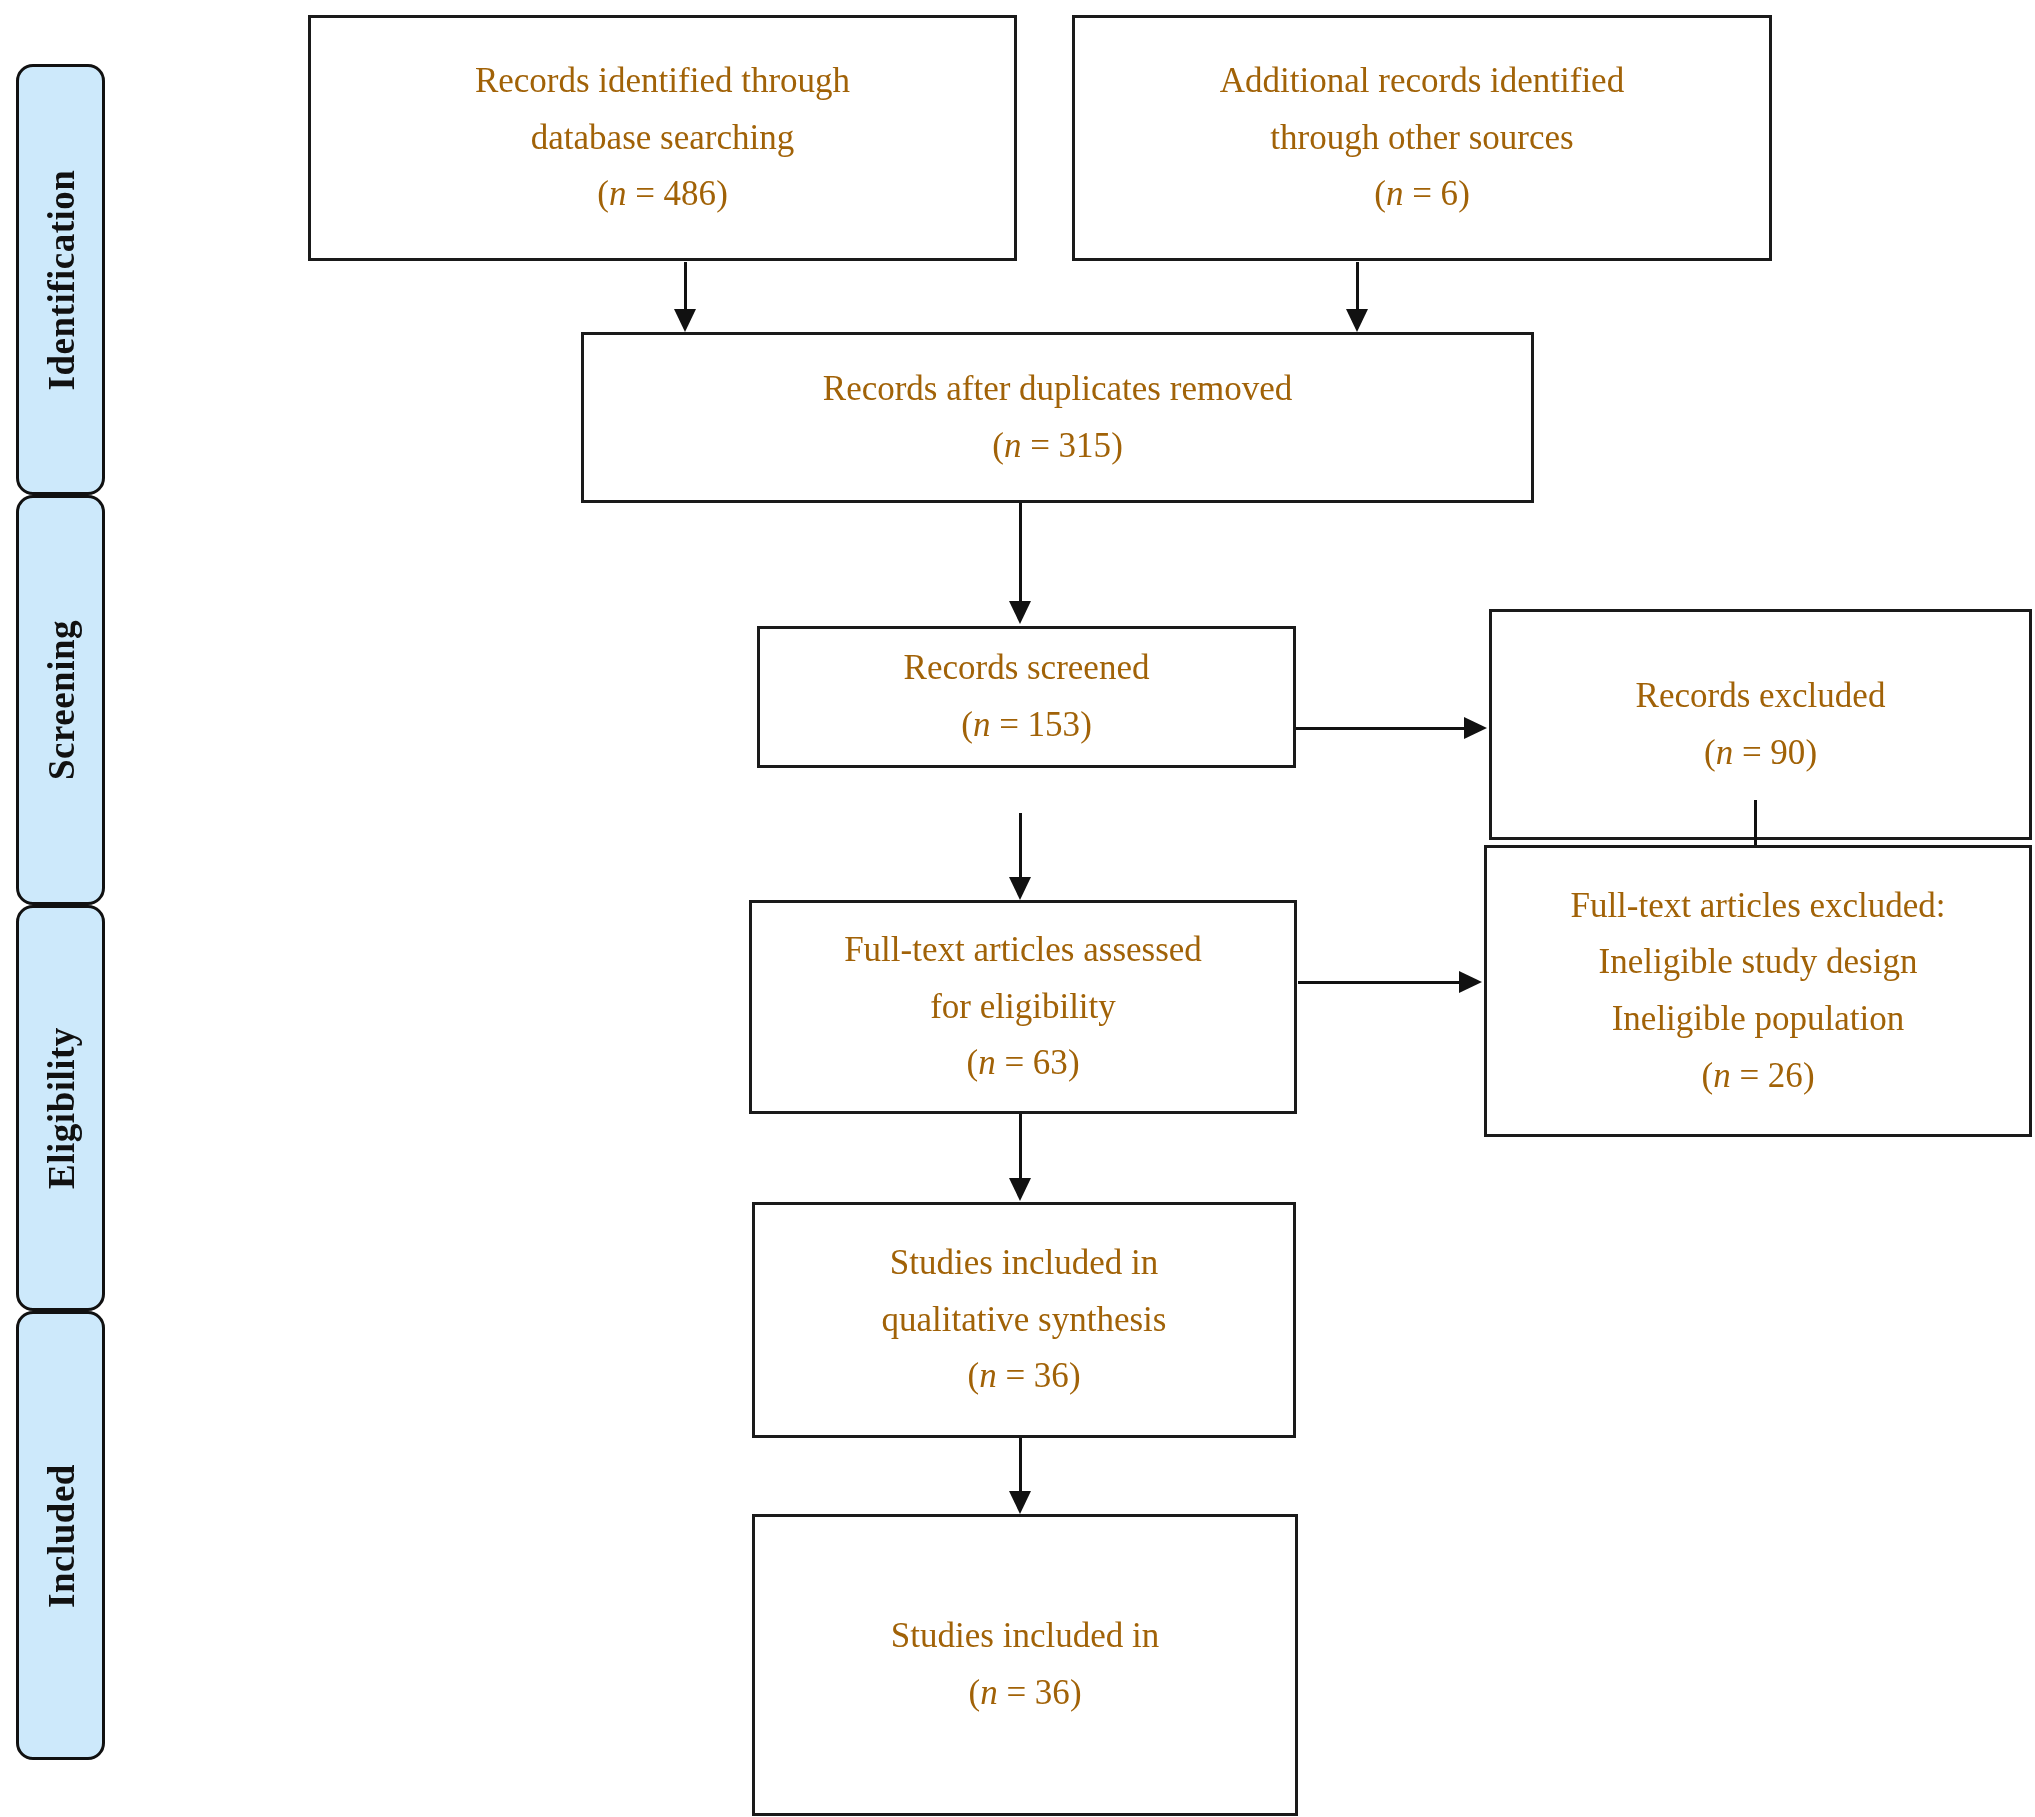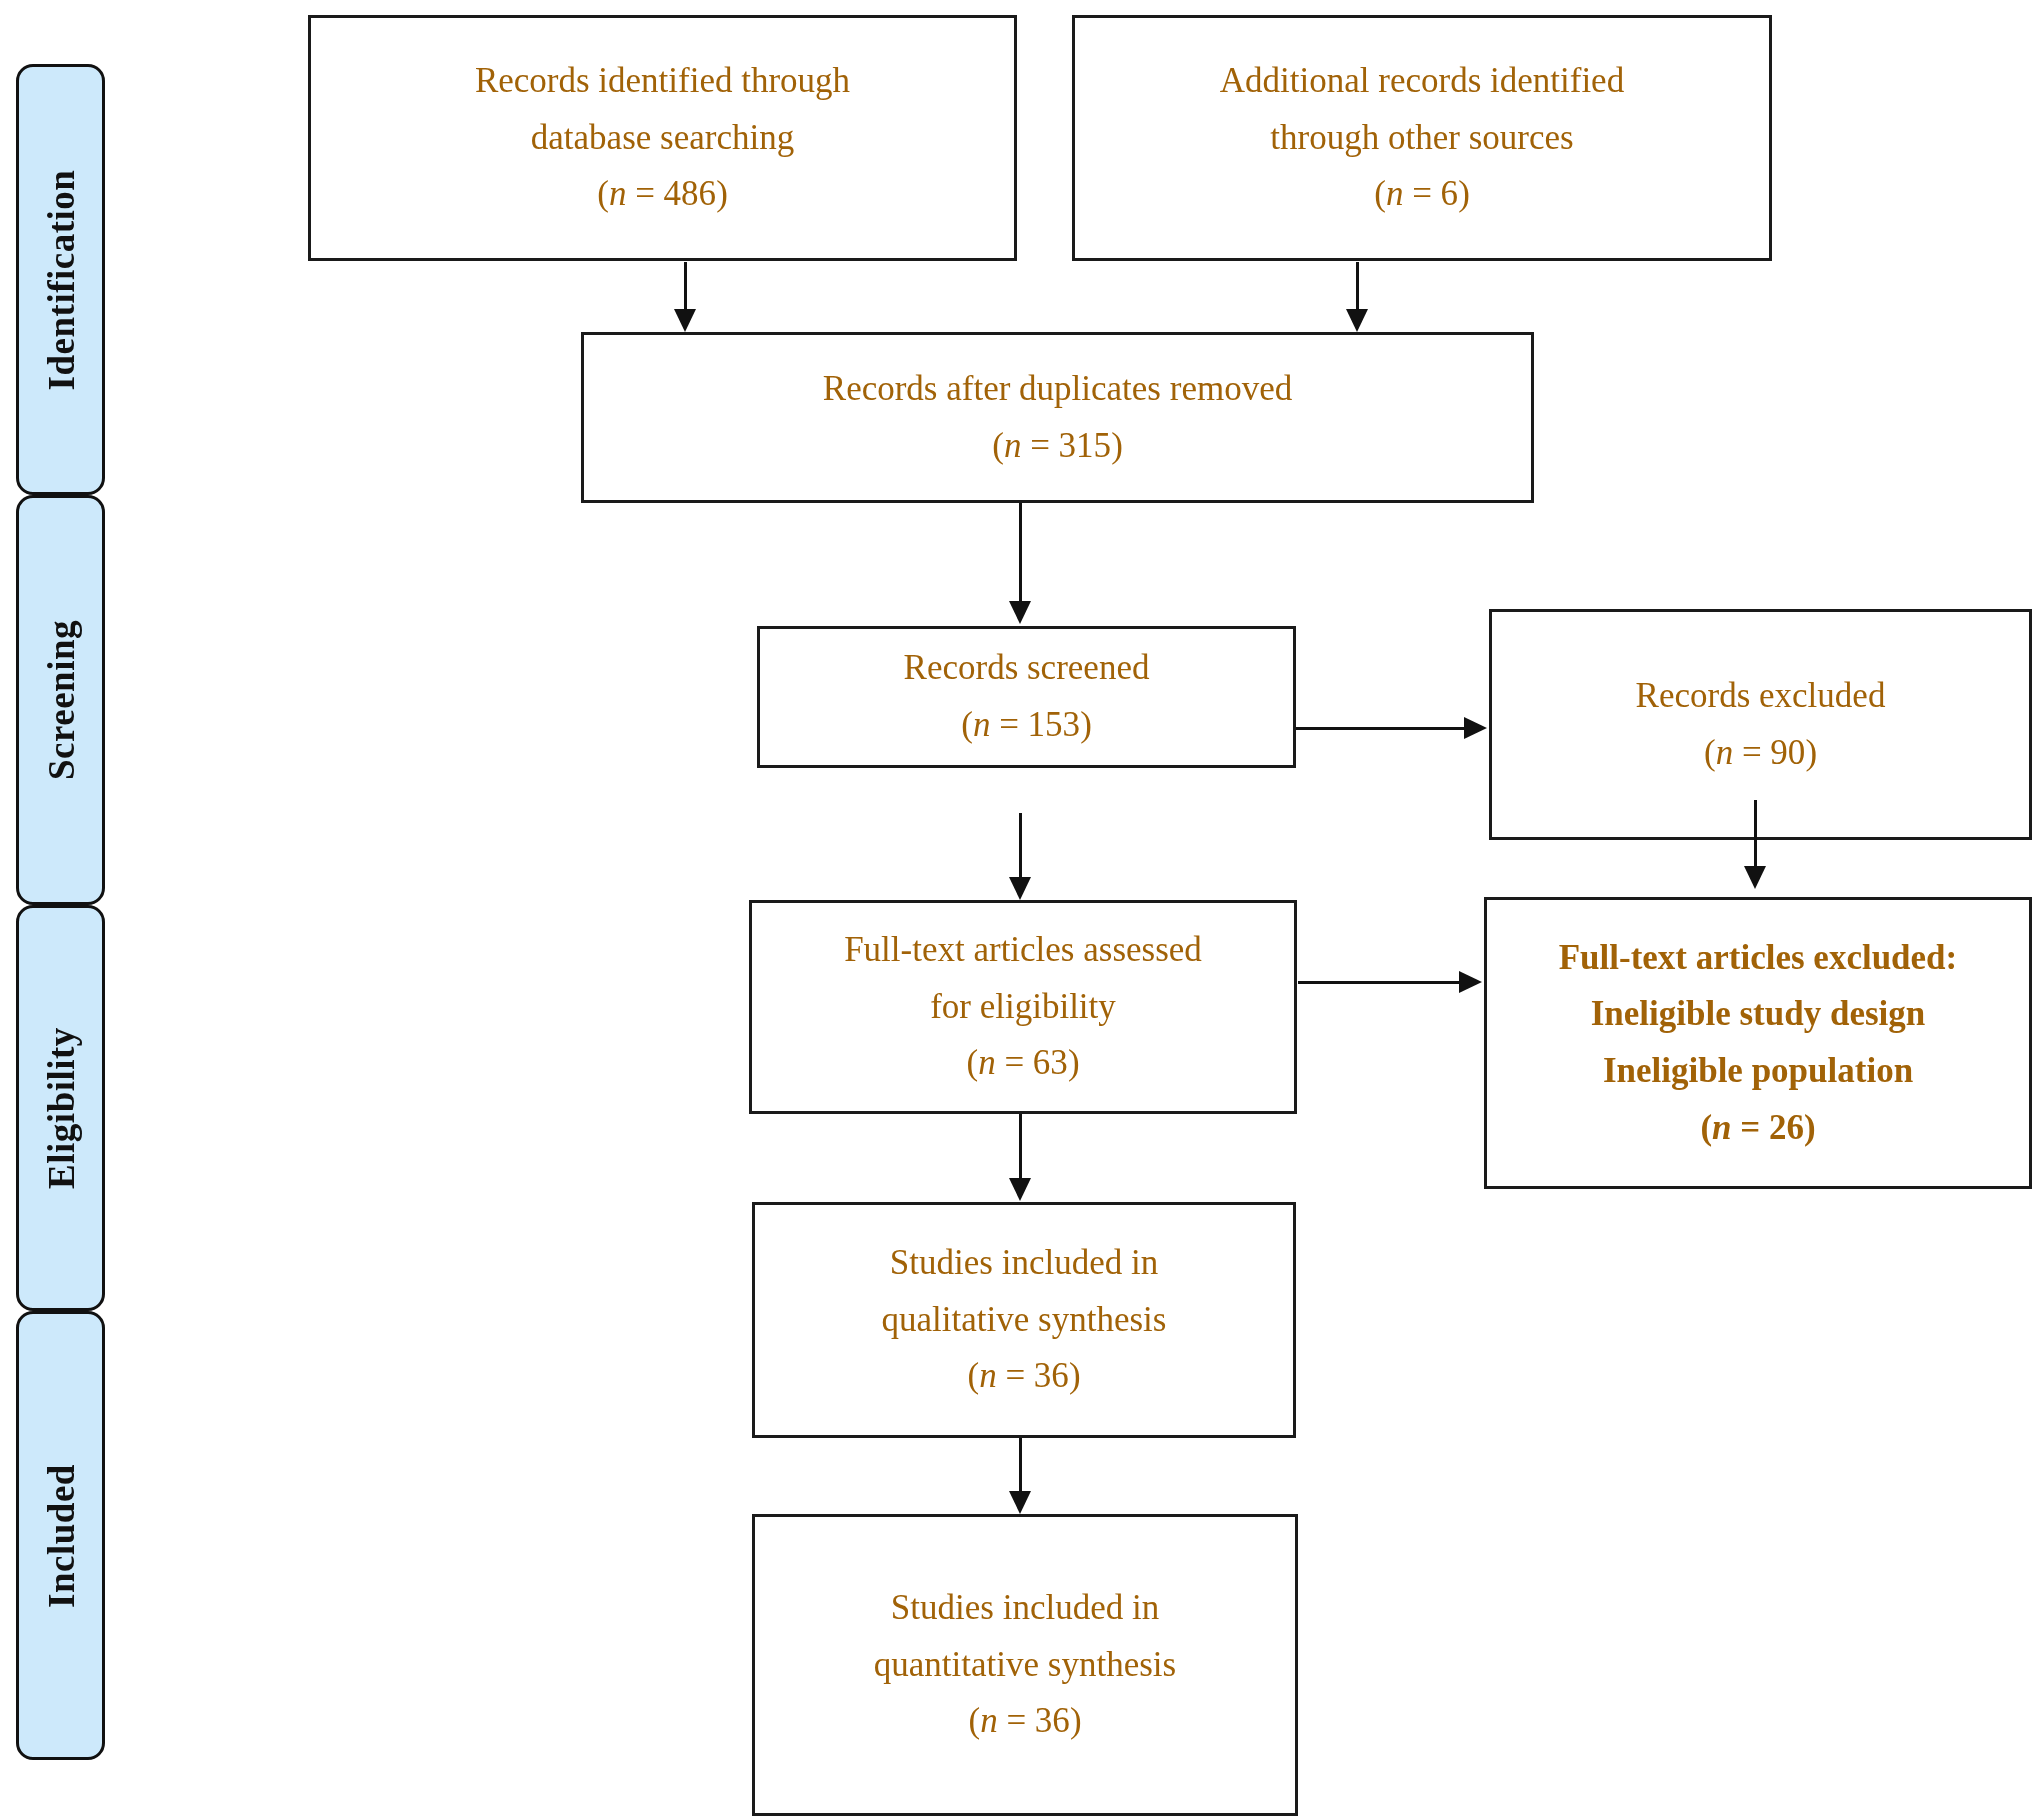--- a/index.html
+++ b/index.html
@@ -157,21 +157,21 @@
 
   <div class="v-line" style="left:1754px; top:800px; height:68px;"></div>
   <div class="arrow-down" style="left:1744px; top:866px;"></div>
 
   <div class="flow-box" style="left:749px; top:900px; width:548px; height:214px;">
     <span class="line">Full-text articles assessed</span>
     <span class="line">for eligibility</span>
     <span class="line n"><span>(</span><span class="ital">n</span><span> = 63</span><span>)</span></span>
   </div>
 
-  <div class="flow-box" style="left:1484px; top:897px; width:548px; height:292px;font-weight:bold;">
+  <div class="flow-box" style="left:1484px; top:845px; width:548px; height:292px;">
     <span class="line">Full-text articles excluded:</span>
     <span class="line">Ineligible study design</span>
     <span class="line">Ineligible population</span>
     <span class="line n"><span>(</span><span class="ital">n</span><span> = 26</span><span>)</span></span>
   </div>
 
   <div class="h-line" style="left:1298px; top:981px; width:163px;"></div>
   <div class="arrow-right" style="left:1459px; top:971px;"></div>
 
   <div class="v-line" style="left:1019px; top:1114px; height:65px;"></div>
@@ -181,18 +181,17 @@
     <span class="line">Studies included in</span>
     <span class="line">qualitative synthesis</span>
     <span class="line n"><span>(</span><span class="ital">n</span><span> = 36</span><span>)</span></span>
   </div>
 
   <div class="v-line" style="left:1019px; top:1438px; height:55px;"></div>
   <div class="arrow-down" style="left:1009px; top:1491px;"></div>
 
   <div class="flow-box" style="left:752px; top:1514px; width:546px; height:302px;">
     <span class="line">Studies included in</span>
-    <span class="line">quantitative synthesis</span>
     <span class="line n"><span>(</span><span class="ital">n</span><span> = 36</span><span>)</span></span>
   </div>
 
 </div>
 
 
 </body></html>

